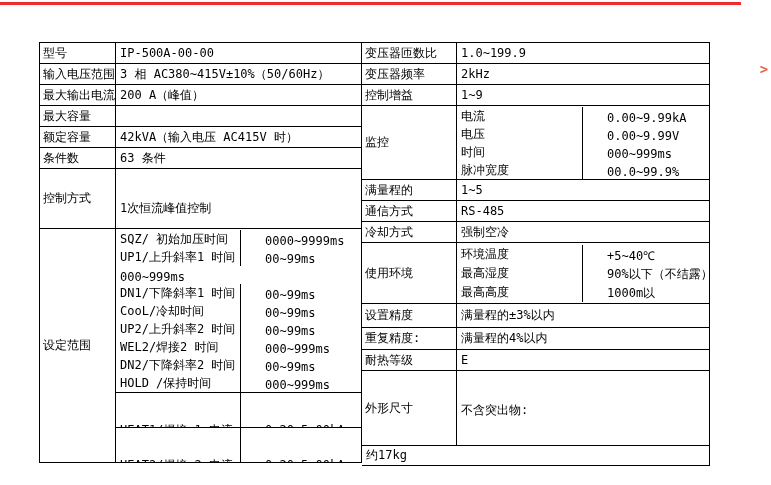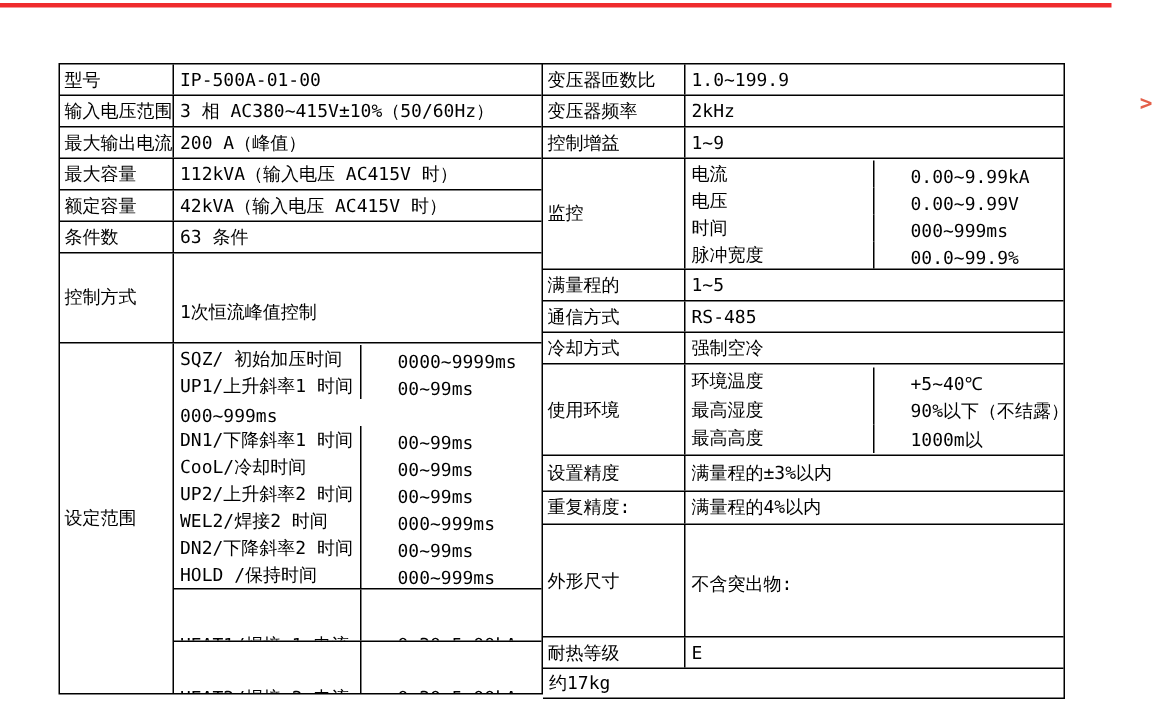--- a/index.html
+++ b/index.html
@@ -56,33 +56,32 @@
 <div class="page">
   <div class="topline"></div>
   <div class="next-arrow">&gt;</div>
 
   <div class="tables">
 
     <div class="tbl tbl-left">
 
       <div class="row first h20">
         <div class="lab"><span>型号</span></div>
-        <div class="val"><span>IP-500A-01-00</span></div>
+        <div class="val"><span>IP-500A-00-00</span></div>
       </div>
       <div class="row h21">
         <div class="lab"><span>输入电压范围</span></div>
         <div class="val"><span>3 相 AC380~415V±10%（50/60Hz）</span></div>
       </div>
       <div class="row h21">
         <div class="lab"><span>最大输出电流</span></div>
         <div class="val"><span>200 A（峰值）</span></div>
       </div>
       <div class="row h21">
         <div class="lab"><span>最大容量</span></div>
-        <div class="val"><span>112kVA（输入电压 AC415V 时）</span></div>
       </div>
       <div class="row h21">
         <div class="lab"><span>额定容量</span></div>
         <div class="val"><span>42kVA（输入电压 AC415V 时）</span></div>
       </div>
       <div class="row h21">
         <div class="lab"><span>条件数</span></div>
         <div class="val"><span>63 条件</span></div>
       </div>
 
@@ -230,34 +229,34 @@
       </div>
 
       <div class="row h24">
         <div class="lab"><span>设置精度</span></div>
         <div class="val"><span>满量程的±3%以内</span></div>
       </div>
       <div class="row h22">
         <div class="lab"><span>重复精度:</span></div>
         <div class="val"><span>满量程的4%以内</span></div>
       </div>
+      <div class="row h21">
+        <div class="lab"><span>耐热等级</span></div>
+        <div class="val"><span>E</span></div>
+      </div>
+
       <div class="row h75">
         <div class="lab"><span>外形尺寸</span></div>
         <div class="val multi dims pt1">
           <div>不含突出物:</div>
           
           
           
         </div>
       </div>
 
-      <div class="row h21">
-        <div class="lab"><span>耐热等级</span></div>
-        <div class="val"><span>E</span></div>
-      </div>
-
       <div class="row h20">
         <div class="val"><span>约17kg</span></div>
       </div>
 
     </div>
   </div>
 </div>
 
 </body></html>

